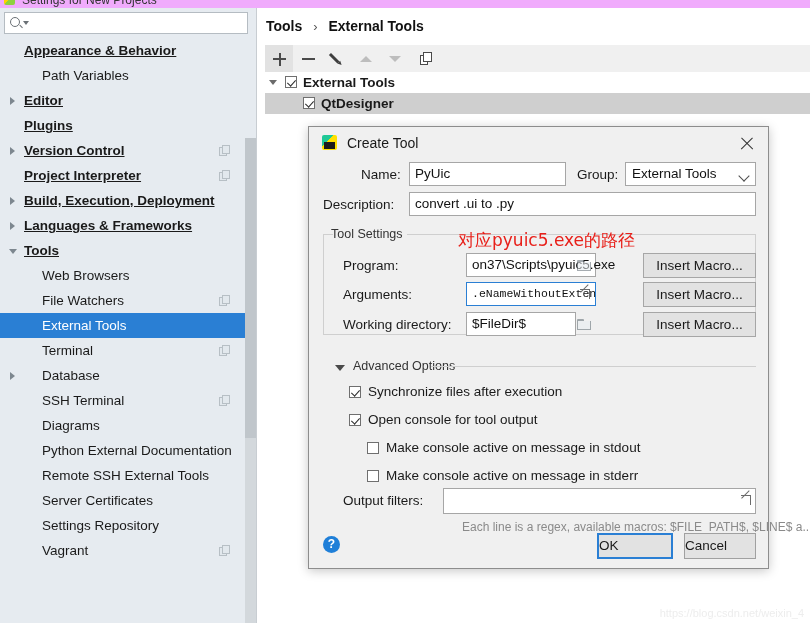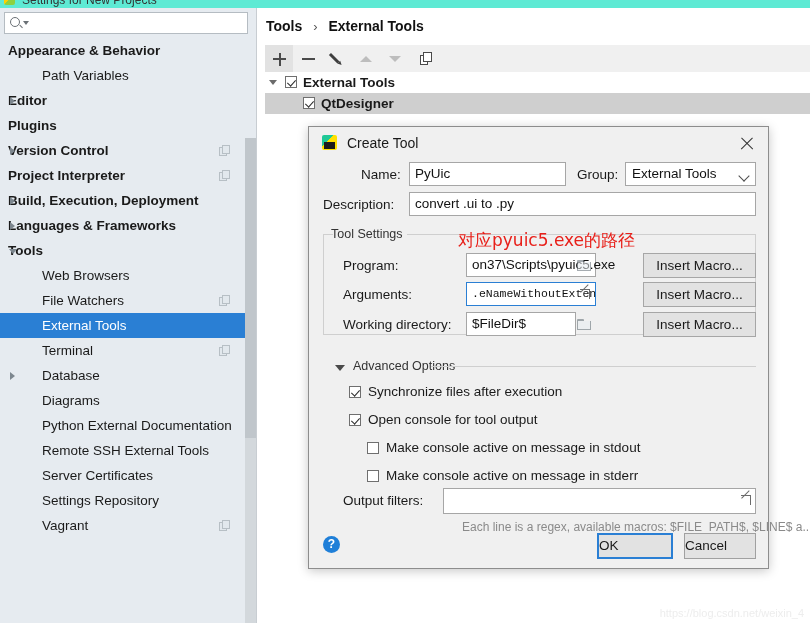--- a/index.html
+++ b/index.html
@@ -5,21 +5,21 @@
   html,body{margin:0;padding:0;}
   body{
     width:810px;height:623px;overflow:hidden;position:relative;
     font-family:"Liberation Sans", sans-serif;
     font-size:13px;color:#1a1a1a;background:#f2f2f2;
     -webkit-font-smoothing:antialiased;
   }
   
   #titlebar-sliver{
     position:absolute;left:0;top:0;width:810px;height:8px;
-    background:#5eead4;border-bottom:1px solid #dcdcdc;overflow:hidden;
+    background:#f0abfc;border-bottom:1px solid #dcdcdc;overflow:hidden;
   }
   #titlebar-sliver .tb-icon{
     position:absolute;left:4px;top:-6px;width:11px;height:11px;
     background:linear-gradient(135deg,#ffd000 0 50%,#8ed13f 50% 100%);
     border-radius:2px;
   }
   #titlebar-sliver .tb-text{
     position:absolute;left:22px;top:-7px;font-size:12px;color:#333;white-space:nowrap;
   }
 
@@ -49,21 +49,21 @@
     position:absolute;left:26px;top:0;width:214px;height:20px;border:0;outline:0;
     background:transparent;font-family:inherit;font-size:12px;color:#222;
   }
 
   #nav-list{position:absolute;left:0;top:30px;width:256px;height:585px;}
   .nav-item{
     position:relative;height:25px;line-height:25px;white-space:nowrap;
     padding-left:10px;box-sizing:border-box;cursor:default;font-size:13.5px;
   }
   .nav-item.bold{font-weight:bold;}
-  .nav-item.lvl0{padding-left:8px;}
+  .nav-item.lvl0{padding-left:24px;text-decoration:underline;}
   .nav-item.lvl1{padding-left:42px;}
   .nav-item.selected{background:#2a7fd4;color:#ffffff;}
   .nav-item .arrow{
     position:absolute;left:10px;top:9px;width:0;height:0;
     border-top:4px solid transparent;border-bottom:4px solid transparent;
     border-left:5px solid #7d878f;
   }
   .nav-item .arrow.down{
     border-left:4px solid transparent;border-right:4px solid transparent;
     border-top:5px solid #7d878f;border-bottom:0;top:11px;left:9px;
@@ -284,20 +284,24 @@
       <div class="nav-item lvl1"><span>File Watchers</span><span class="side-ico">
           <i class="a"></i>
           <i class="b"></i>
         </span></div>
       <div class="nav-item lvl1 selected"><span>External Tools</span></div>
       <div class="nav-item lvl1"><span>Terminal</span><span class="side-ico">
           <i class="a"></i>
           <i class="b"></i>
         </span></div>
       <div class="nav-item lvl1"><span class="arrow"></span><span>Database</span></div>
+      <div class="nav-item lvl1"><span>SSH Terminal</span><span class="side-ico">
+          <i class="a"></i>
+          <i class="b"></i>
+        </span></div>
       <div class="nav-item lvl1"><span>Diagrams</span></div>
       <div class="nav-item lvl1"><span>Python External Documentation</span></div>
       <div class="nav-item lvl1"><span>Remote SSH External Tools</span></div>
       <div class="nav-item lvl1"><span>Server Certificates</span></div>
       <div class="nav-item lvl1"><span>Settings Repository</span></div>
       <div class="nav-item lvl1"><span>Vagrant</span><span class="side-ico">
           <i class="a"></i>
           <i class="b"></i>
         </span></div>
     </div>

